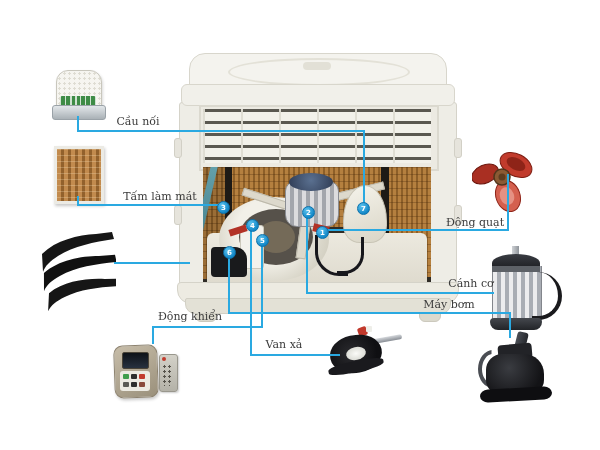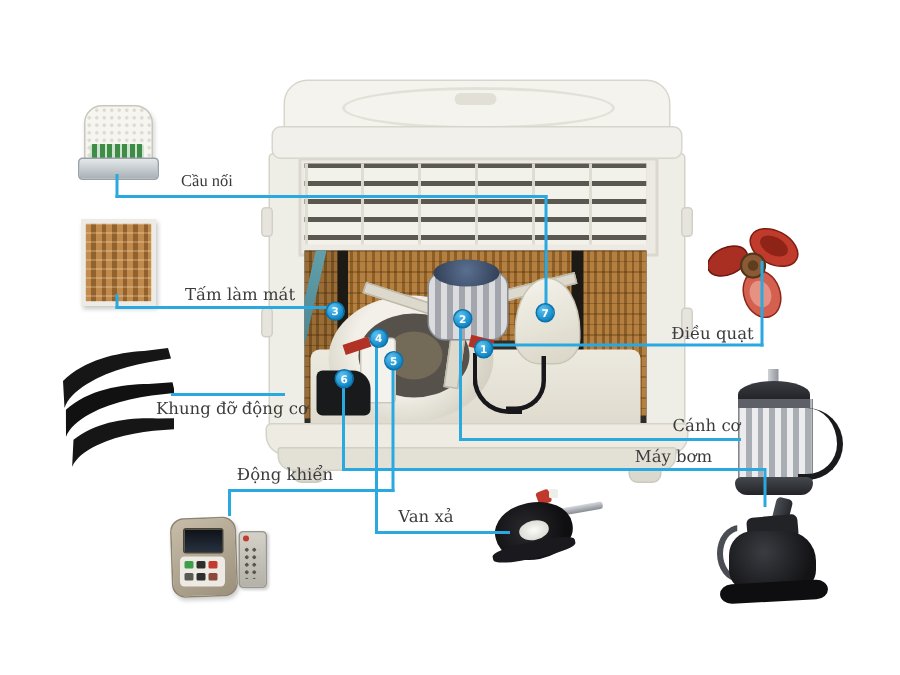--- a/index.html
+++ b/index.html
@@ -3,21 +3,21 @@
 <meta charset="utf-8">
 <style>
   html,body{margin:0;padding:0;background:#ffffff;}
   .canvas{
     position:relative;width:600px;height:450px;background:#ffffff;overflow:hidden;
     font-family:"DejaVu Serif", serif;
   }
   .abs{position:absolute;}
   
   .lbl{position:absolute;color:#3b3b3b;font-size:11px;line-height:13px;text-align:center;z-index:7;white-space:nowrap;}
-  #lbl-caunoi{left:100px;top:115px;width:76px;font-family:Liberation Serif, serif;}
+  #lbl-caunoi{left:100px;top:115px;width:76px;}
   #lbl-tamlammat{left:112px;top:190px;width:96px;}
   #lbl-khung{left:104px;top:266px;width:96px;}
   #lbl-dieukhien{left:152px;top:310px;width:76px;}
   #lbl-vanxa{left:254px;top:338px;width:60px;}
   #lbl-canhquat{left:438px;top:216px;width:74px;}
   #lbl-dongco{left:440px;top:277px;width:62px;}
   #lbl-maybom{left:418px;top:298px;width:62px;}
   
   .ln{position:absolute;background:#2aa9e1;z-index:5;}
   #ln-caunoi-v1{left:77px;top:116px;width:2px;height:16px;}
@@ -282,20 +282,19 @@
   <div class="marker" id="mk1">1</div>
   <div class="marker" id="mk2">2</div>
   <div class="marker" id="mk3">3</div>
   <div class="marker" id="mk4">4</div>
   <div class="marker" id="mk5">5</div>
   <div class="marker" id="mk6">6</div>
   <div class="marker" id="mk7">7</div>
 
   <div class="lbl" id="lbl-caunoi">Cầu nối</div>
   <div class="lbl" id="lbl-tamlammat">Tấm làm mát</div>
-  <div class="lbl" id="lbl-khung">Khung đỡ động cơ</div>
   <div class="lbl" id="lbl-dieukhien">Động khiển</div>
   <div class="lbl" id="lbl-vanxa">Van xả</div>
-  <div class="lbl" id="lbl-canhquat">Điều quạt</div>
+  <div class="lbl" id="lbl-canhquat">Động quạt</div>
   <div class="lbl" id="lbl-dongco">Cánh cơ</div>
   <div class="lbl" id="lbl-maybom">Máy bơm</div>
 
 </div>
 
 </body></html>

